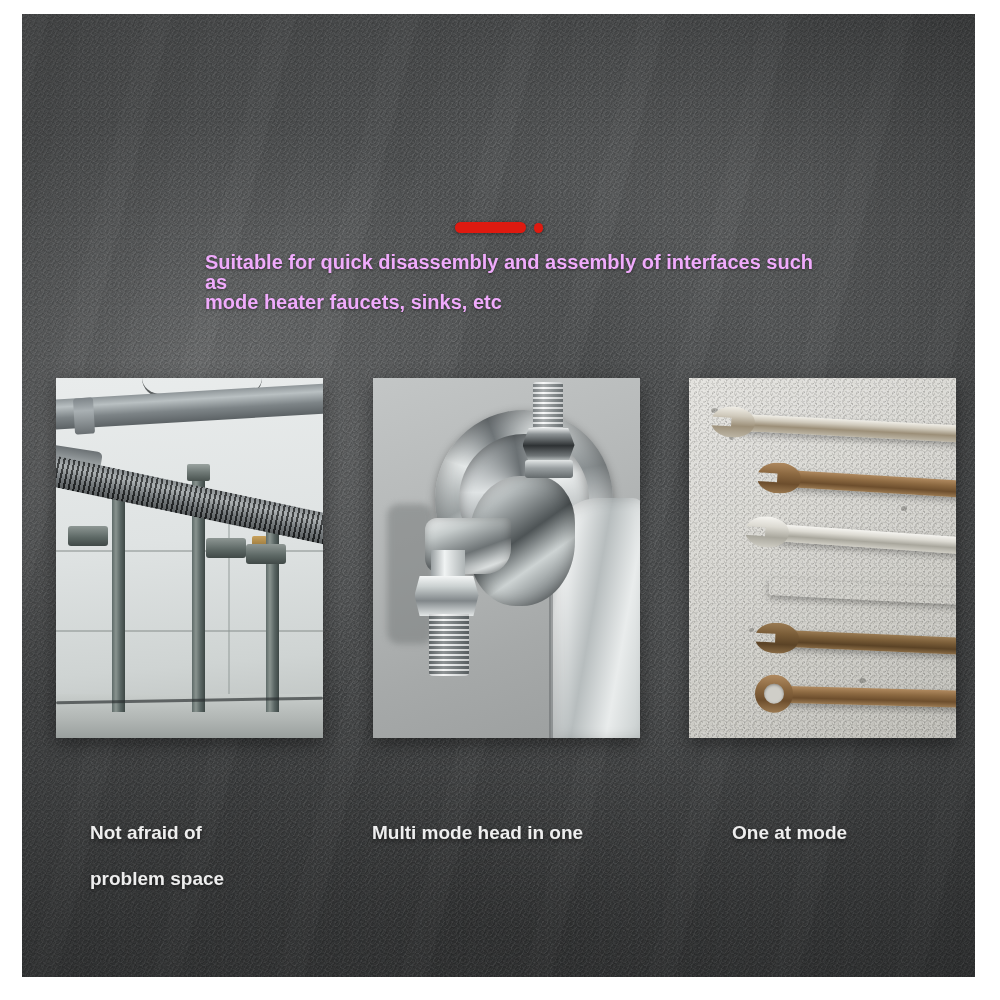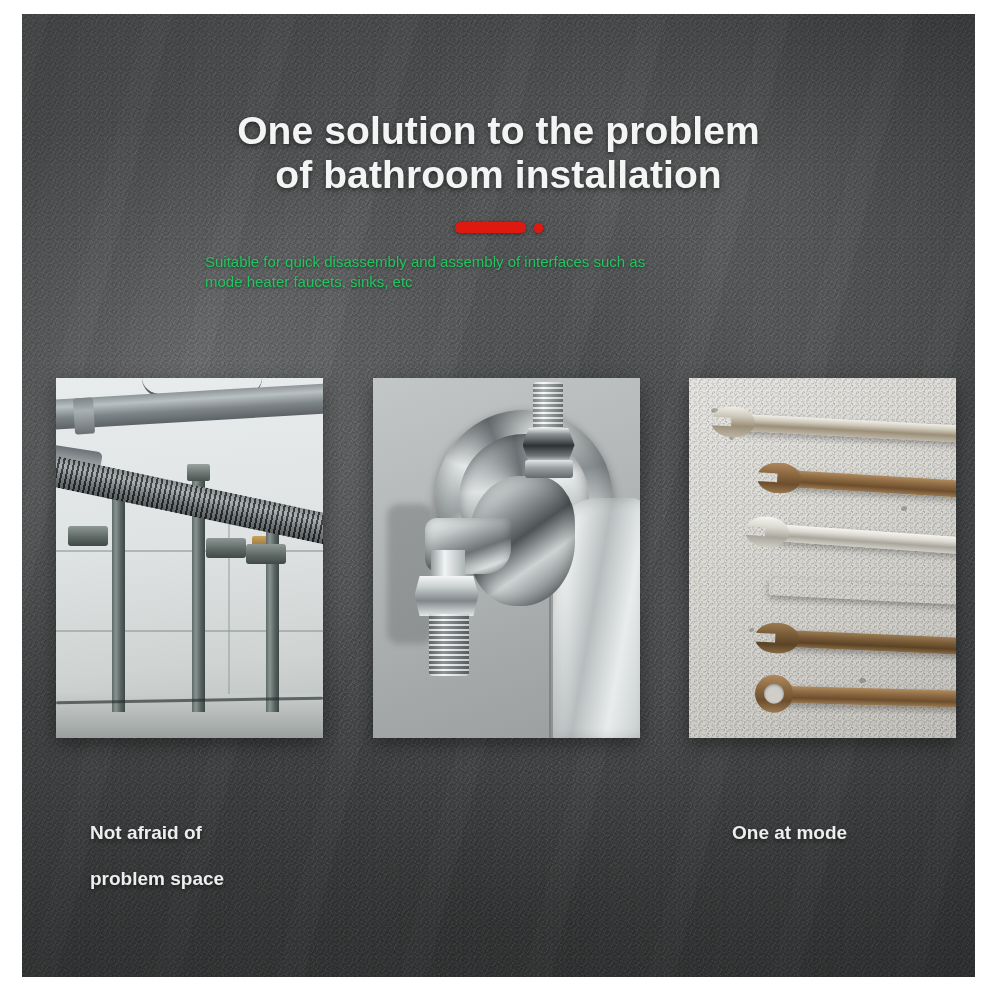--- a/index.html
+++ b/index.html
@@ -73,22 +73,22 @@
   .rule-dot{
     width:9px;height:10px;border-radius:5px;
     background:#de1a10;
     box-shadow:0 1px 4px rgba(0,0,0,.45);
   }
 
   
   .subtitle{
     position:absolute; left:183px; top:238px;
     width:620px;
-    color:#22c55e;
-    font-size:15px; font-weight:normal;
+    color:#f0abfc;
+    font-size:20px; font-weight:bold;
     line-height:20px;
     text-shadow:0 1px 3px rgba(0,0,0,.5);
   }
   .subtitle .l2{display:block;}
 
   
   .panels{
     position:absolute;
     left:34px; top:364px;
     width:900px; height:360px;
@@ -338,24 +338,20 @@
 </head>
 <body>
 
 <div class="banner">
 
   <div class="bg-base"></div>
   <div class="bg-noise"></div>
   <div class="bg-streaks"></div>
   <div class="bg-vignette"></div>
 
-  <div class="headline">
-    <span>One solution to the problem</span>
-    <span class="l2">of bathroom installation</span>
-  </div>
 
   <div class="rule-wrap">
     <div class="rule-bar"></div>
     <div class="rule-dot"></div>
   </div>
 
   <div class="subtitle">
     <span>Suitable for quick disassembly and assembly of interfaces such as</span>
     <span class="l2">mode heater faucets, sinks, etc</span>
   </div>
@@ -430,20 +426,20 @@
     </div>
 
   </div>
 
   <div class="captions">
     <div class="cap cap1">
       <span>Not afraid of</span><br>
       <span>problem space</span>
     </div>
     <div class="cap cap2">
-      <br>
+      <span>Multi mode head in one</span><br>
     </div>
     <div class="cap cap3">
       <span class="l1">One at mode</span>
     </div>
   </div>
 
 </div>
 
 </body></html>

